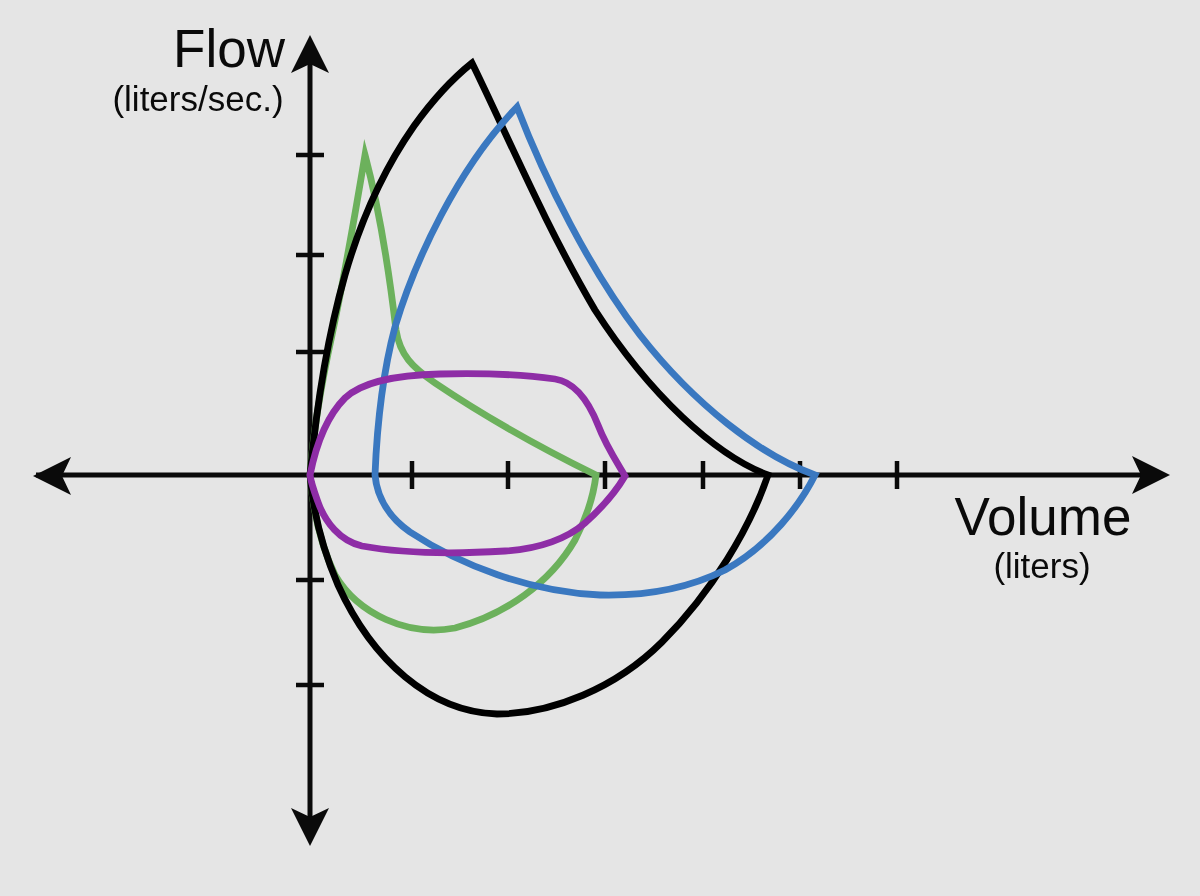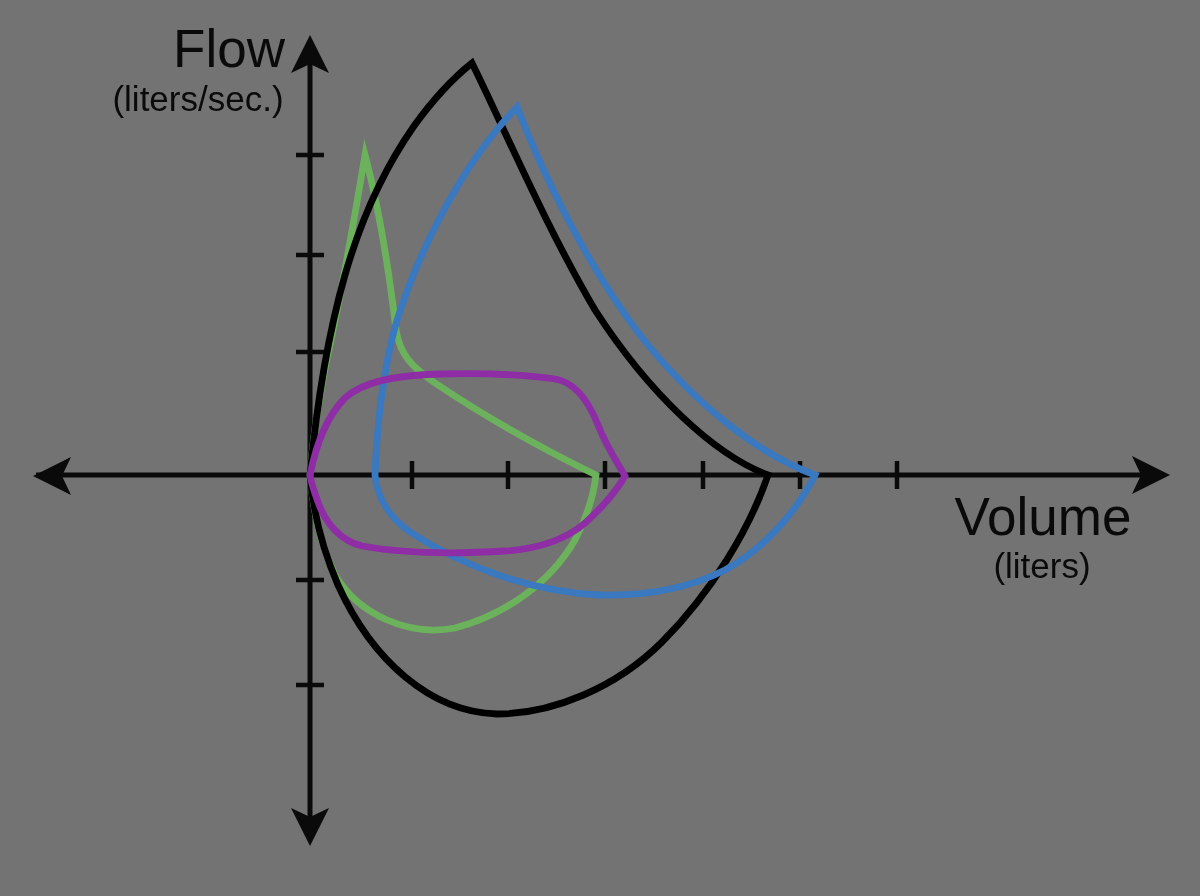--- a/index.html
+++ b/index.html
@@ -1,19 +1,19 @@
 <!DOCTYPE html>
 <html><head>
 <meta charset="utf-8">
 <style>
   html,body{margin:0;padding:0;background:#ffffff;}
   .stage{
     position:relative;
     width:1200px;height:896px;
-    background:#737373;
+    background:#e5e5e5;
     font-family:"Liberation Sans", sans-serif;
     overflow:hidden;
   }
   svg{display:block;}
   .axis{stroke:#0a0a0a;stroke-width:5;stroke-linecap:butt;}
   .tick{stroke:#0a0a0a;stroke-width:4.5;stroke-linecap:butt;}
   .axis-label{
     font-family:"Liberation Sans", sans-serif;
     font-size:53px;
     font-weight:normal;

